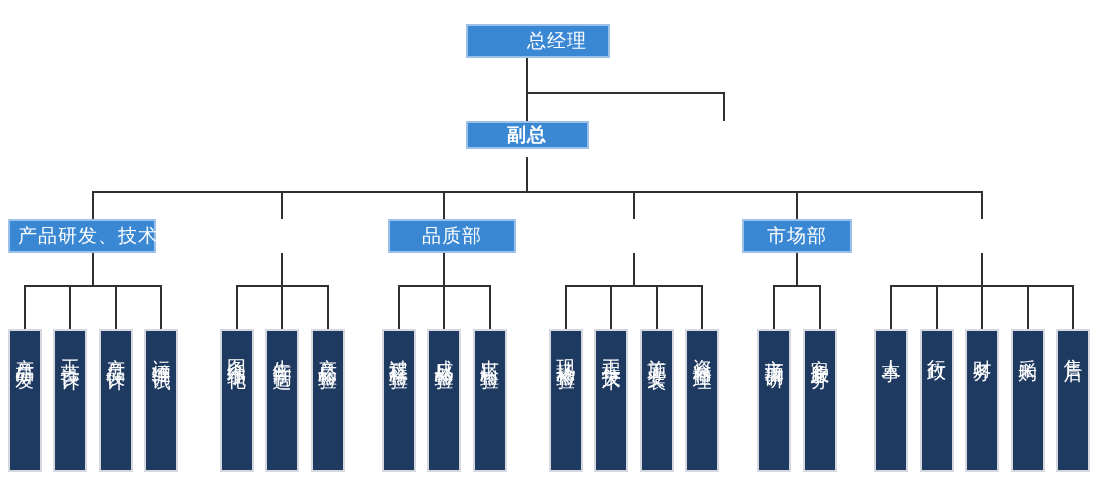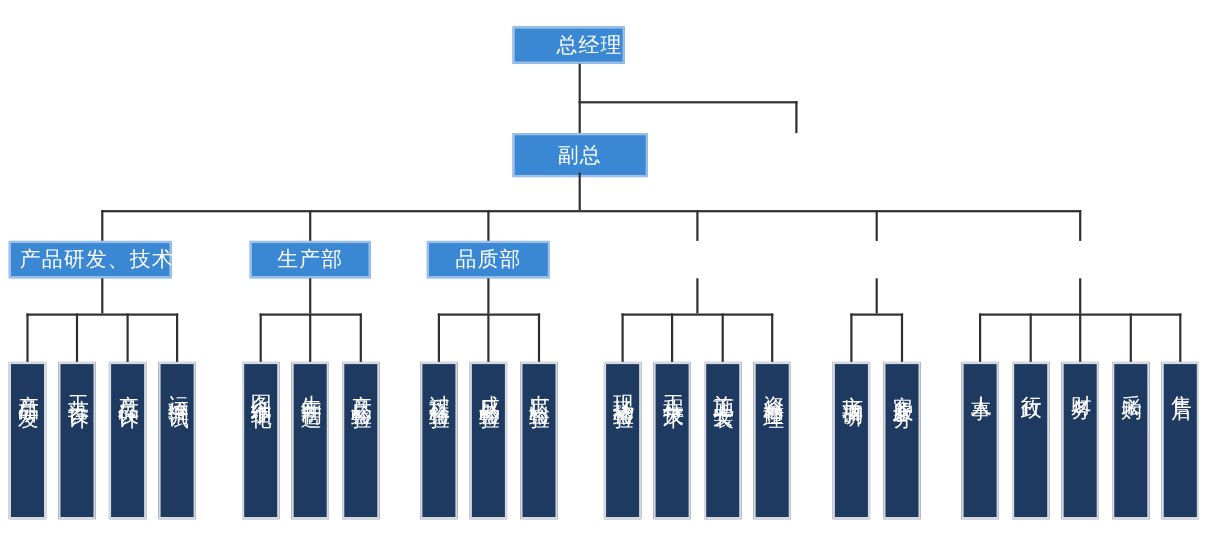--- a/index.html
+++ b/index.html
@@ -41,71 +41,71 @@
   }
   .seg {
     position: absolute;
     background: var(--line, #303030);
   }
 </style>
 </head>
 <body>
 
 <div class="canvas" id="canvas">
-    <div class="node blue" style="left: 466px; top: 24px; width: 102px; height: 34px; padding-left: 38px;">总经理</div>
+    <div class="node blue" style="left: 466px; top: 24px; width: 144px; height: 34px; padding-left: 38px;">总经理</div>
     <div class="seg" style="left: 526px; top: 58px; width: 2px; height: 63px;"></div>
     <div class="seg" style="left: 526px; top: 92px; width: 199px; height: 2px;"></div>
     <div class="seg" style="left: 723px; top: 92px; width: 2px; height: 29px;"></div>
-    <div class="node blue" style="left: 465.5px; top: 121px; width: 123px; height: 40px;">副总</div>
+    <div class="node blue" style="left: 465.5px; top: 121px; width: 123px; height: 28px; font-weight: bold;">副总</div>
     <div class="seg" style="left: 526px; top: 157px; width: 2px; height: 34px;"></div>
     <div class="seg" style="left: 92px; top: 191px; width: 891px; height: 2px;"></div>
     <div class="seg" style="left: 92px; top: 191px; width: 2px; height: 28px;"></div>
     <div class="node blue" style="left: 8px; top: 219px; width: 148px; height: 34px; padding-left: 32px;">产品研发、技术部</div>
     <div class="seg" style="left: 92px; top: 253px; width: 2px; height: 32px;"></div>
     <div class="seg" style="left: 23.75px; top: 285px; width: 138.5px; height: 2px;"></div>
     <div class="seg" style="left: 23.75px; top: 285px; width: 2px; height: 45px;"></div>
     <div class="node navy leaf" style="left: 7.75px; top: 329px; width: 34px; height: 143px;">产品研发</div>
     <div class="seg" style="left: 69.25px; top: 285px; width: 2px; height: 45px;"></div>
     <div class="node navy leaf" style="left: 53.25px; top: 329px; width: 34px; height: 143px;">工艺设计</div>
     <div class="seg" style="left: 114.75px; top: 285px; width: 2px; height: 45px;"></div>
     <div class="node navy leaf" style="left: 98.75px; top: 329px; width: 34px; height: 143px;">产品设计</div>
     <div class="seg" style="left: 160.25px; top: 285px; width: 2px; height: 45px;"></div>
     <div class="node navy leaf" style="left: 144.25px; top: 329px; width: 34px; height: 143px;">运维调试</div>
     <div class="seg" style="left: 281px; top: 191px; width: 2px; height: 28px;"></div>
-    <div class="node blue" style="left: 227px; top: 219px; width: 110px; height: 34px;">生产部</div>
     <div class="seg" style="left: 281px; top: 253px; width: 2px; height: 32px;"></div>
     <div class="seg" style="left: 235.5px; top: 285px; width: 93px; height: 2px;"></div>
     <div class="seg" style="left: 235.5px; top: 285px; width: 2px; height: 45px;"></div>
     <div class="node navy leaf" style="left: 219.5px; top: 329px; width: 34px; height: 143px;">图纸细化</div>
     <div class="seg" style="left: 281px; top: 285px; width: 2px; height: 45px;"></div>
     <div class="node navy leaf" style="left: 265px; top: 329px; width: 34px; height: 143px;">生产制造</div>
     <div class="seg" style="left: 326.5px; top: 285px; width: 2px; height: 45px;"></div>
     <div class="node navy leaf" style="left: 310.5px; top: 329px; width: 34px; height: 143px;">产品检验</div>
     <div class="seg" style="left: 443px; top: 191px; width: 2px; height: 28px;"></div>
-    <div class="node blue" style="left: 388px; top: 219px; width: 112px; height: 34px;">品质部</div>
+    <div class="node blue" style="left: 388px; top: 219px; width: 128px; height: 34px;">品质部</div>
     <div class="seg" style="left: 443px; top: 253px; width: 2px; height: 32px;"></div>
     <div class="seg" style="left: 397.5px; top: 285px; width: 93px; height: 2px;"></div>
     <div class="seg" style="left: 397.5px; top: 285px; width: 2px; height: 45px;"></div>
     <div class="node navy leaf" style="left: 381.5px; top: 329px; width: 34px; height: 143px;">过程检验</div>
     <div class="seg" style="left: 443px; top: 285px; width: 2px; height: 45px;"></div>
     <div class="node navy leaf" style="left: 427px; top: 329px; width: 34px; height: 143px;">成品检验</div>
     <div class="seg" style="left: 488.5px; top: 285px; width: 2px; height: 45px;"></div>
     <div class="node navy leaf" style="left: 472.5px; top: 329px; width: 34px; height: 143px;">出厂检验</div>
     <div class="seg" style="left: 633px; top: 191px; width: 2px; height: 28px;"></div>
     <div class="seg" style="left: 633px; top: 253px; width: 2px; height: 32px;"></div>
     <div class="seg" style="left: 564.75px; top: 285px; width: 138.5px; height: 2px;"></div>
     <div class="seg" style="left: 564.75px; top: 285px; width: 2px; height: 45px;"></div>
     <div class="node navy leaf" style="left: 548.75px; top: 329px; width: 34px; height: 143px;">现场检验</div>
     <div class="seg" style="left: 610.25px; top: 285px; width: 2px; height: 45px;"></div>
     <div class="node navy leaf" style="left: 594.25px; top: 329px; width: 34px; height: 143px;">工程技术</div>
     <div class="seg" style="left: 655.75px; top: 285px; width: 2px; height: 45px;"></div>
     <div class="node navy leaf" style="left: 639.75px; top: 329px; width: 34px; height: 143px;">施工安装</div>
     <div class="seg" style="left: 701.25px; top: 285px; width: 2px; height: 45px;"></div>
     <div class="node navy leaf" style="left: 685.25px; top: 329px; width: 34px; height: 143px;">资料整理</div>
     <div class="seg" style="left: 796px; top: 191px; width: 2px; height: 28px;"></div>
+    <div class="node blue" style="left: 742px; top: 219px; width: 110px; height: 34px;">市场部</div>
     <div class="seg" style="left: 796px; top: 253px; width: 2px; height: 32px;"></div>
     <div class="seg" style="left: 773.25px; top: 285px; width: 47.5px; height: 2px;"></div>
     <div class="seg" style="left: 773.25px; top: 285px; width: 2px; height: 45px;"></div>
     <div class="node navy leaf" style="left: 757.25px; top: 329px; width: 34px; height: 143px;">市场调研</div>
     <div class="seg" style="left: 818.75px; top: 285px; width: 2px; height: 45px;"></div>
     <div class="node navy leaf" style="left: 802.75px; top: 329px; width: 34px; height: 143px;">客户服务</div>
     <div class="seg" style="left: 981px; top: 191px; width: 2px; height: 28px;"></div>
     <div class="seg" style="left: 981px; top: 253px; width: 2px; height: 32px;"></div>
     <div class="seg" style="left: 890px; top: 285px; width: 184px; height: 2px;"></div>
     <div class="seg" style="left: 890px; top: 285px; width: 2px; height: 45px;"></div>

